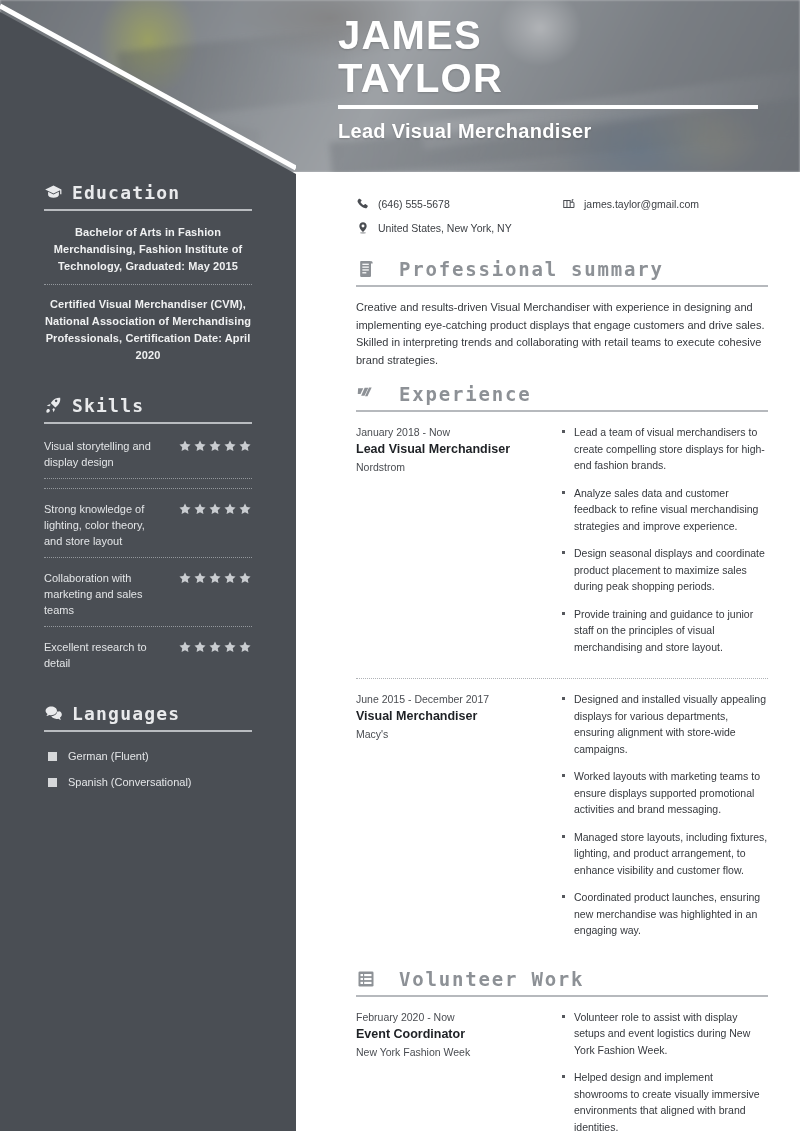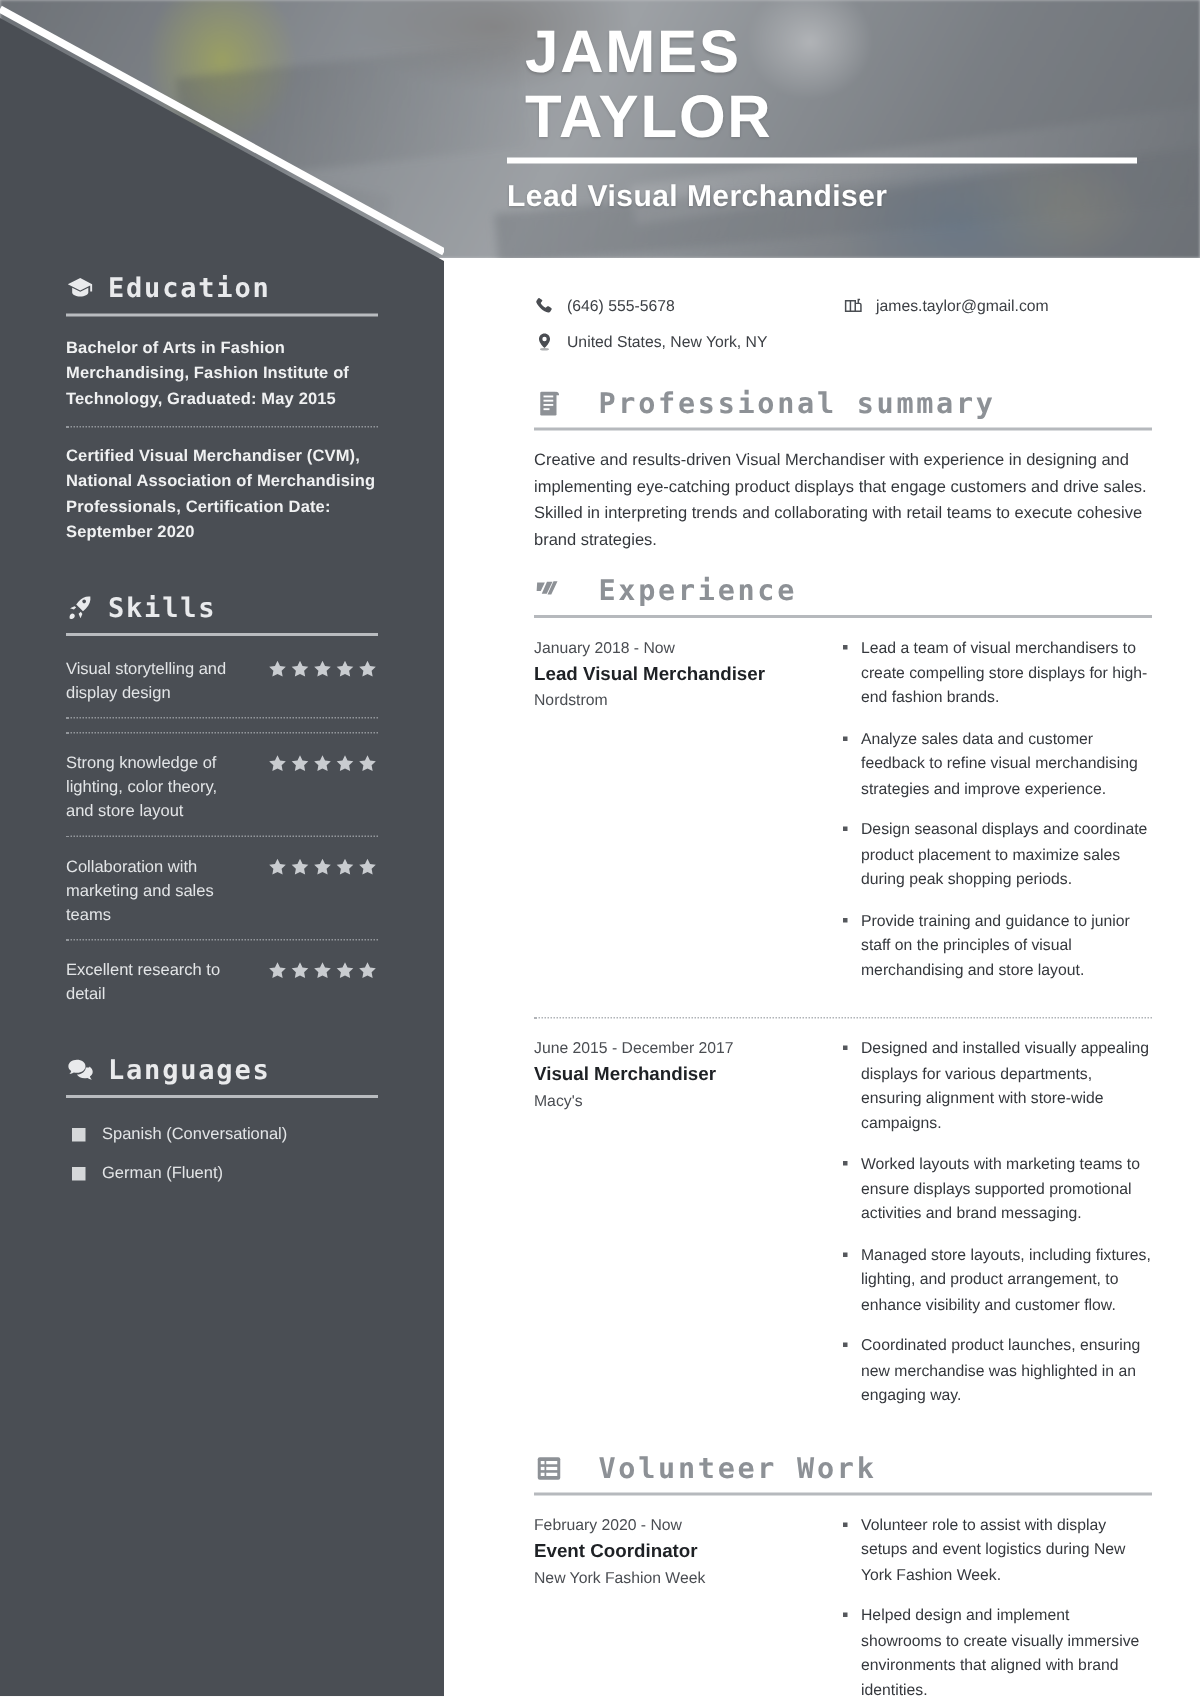--- a/index.html
+++ b/index.html
@@ -43,21 +43,21 @@
   .s3 { left: 0px;  top: 110px; width: 260px; height: 40px; transform: rotate(9deg); background:linear-gradient(100deg, rgba(60,64,68,0.45), rgba(60,64,68,0.05)); }
   .s4 { left: 120px; top: 40px;  width: 230px; height: 70px; transform: rotate(-6deg); background:linear-gradient(100deg, rgba(70,74,78,0.35), rgba(70,74,78,0.03)); }
   .photo-tint {
     position:absolute; inset:0;
     background: rgba(108,112,118,0.42);
   }
 
   
   .name-block {
     position: absolute;
-    left: 350px; top: 14px;
+    left: 338px; top: 14px;
     width: 430px;
     z-index: 6;
   }
   .name-line {
     font-size: 40px;
     font-weight: bold;
     color: #ffffff;
     letter-spacing: 1.2px;
     line-height: 43px;
     text-shadow: 0 1px 2px rgba(0,0,0,0.18);
@@ -126,20 +126,21 @@
   }
   .side-ico { width: 19px; height: 19px; flex: 0 0 19px; display:block; }
 
   .edu-item {
     font-size: 11px;
     font-weight: bold;
     line-height: 17px;
     color: #f0f1f2;
     letter-spacing: 0.1px;
     padding: 2px 0 9px 0;
+    text-align: center;
   }
   .dot-div {
     border-top: 1px dotted #93979c;
     margin-bottom: 9px;
   }
 
   .skill-row {
     display: flex;
     align-items: flex-start;
     justify-content: space-between;
@@ -278,21 +279,21 @@
       <div class="side-head">
         <svg class="side-ico" viewBox="0 0 24 24" fill="#e9eaec">
           <path d="M12 3 1.5 8.2 12 13.4l8.4-4.15v5.1h1.6V8.2z"></path>
           <path d="M5.2 11.2v3.9c0 1.9 3.05 3.4 6.8 3.4s6.8-1.5 6.8-3.4v-3.9L12 14.6z"></path>
         </svg>
         <div class="side-head-title">Education</div>
       </div>
       <div class="side-rule"></div>
       <div class="edu-item">Bachelor of Arts in Fashion Merchandising, Fashion Institute of Technology, Graduated: May 2015</div>
       <div class="dot-div"></div>
-      <div class="edu-item">Certified Visual Merchandiser (CVM), National Association of Merchandising Professionals, Certification Date: September 2020</div>
+      <div class="edu-item">Certified Visual Merchandiser (CVM), National Association of Merchandising Professionals, Certification Date: April 2020</div>
     </div>
 
     <div class="side-section" style="margin-top:22px;">
       <div class="side-head">
         <svg class="side-ico" viewBox="0 0 24 24" fill="#e9eaec">
           <path d="M20.5 2.2c-3.6-.5-7 .9-9.7 3.9L8.6 8.9l5.7 5.7 2.5-2.4c2.9-2.8 4.2-6.3 3.7-10zm-4.1 5.1a1.55 1.55 0 1 1-2.2-2.2 1.55 1.55 0 0 1 2.2 2.2z"></path>
           <path d="M7.2 10.4 3.4 12l3.3 1.1 1.9-1.9zM10.6 16.6l1.6 3.9 1.6-3.7-1.3-1.8z"></path>
           <path d="M3.2 20.9c1.3.3 2.7 0 3.6-1 .8-.8.8-2 0-2.8s-2-.8-2.8 0c-1 .9-1.2 2.4-.8 3.8z"></path>
         </svg>
         <div class="side-head-title">Skills</div>
@@ -395,25 +396,25 @@
       <div class="side-head">
         <svg class="side-ico" viewBox="0 0 24 24" fill="#e9eaec">
           <path d="M9.2 3.2c-4 0-7.2 2.4-7.2 5.4 0 1.6.9 3 2.4 4-.2.9-.7 1.8-1.5 2.6 1.4-.2 2.7-.7 3.7-1.4 .8.2 1.7.3 2.6.3 4 0 7.2-2.4 7.2-5.5S13.2 3.2 9.2 3.2z"></path>
           <path d="M16.6 9.6c0 3.2-3.3 5.8-7.4 6 1 1.9 3.5 3.2 6.5 3.2.8 0 1.6-.1 2.3-.3 1 .7 2.3 1.2 3.7 1.4-.8-.8-1.4-1.7-1.6-2.6 1.5-1 2.4-2.4 2.4-4 0-1.8-1.2-3.4-3-4.4 .1.2.1.5.1.7z"></path>
         </svg>
         <div class="side-head-title">Languages</div>
       </div>
       <div class="side-rule"></div>
       <div class="lang-row">
         <span class="lang-bullet"></span>
-        <span class="lang-name">Spanish (Conversational)</span>
+        <span class="lang-name">German (Fluent)</span>
       </div>
       <div class="lang-row">
         <span class="lang-bullet"></span>
-        <span class="lang-name">German (Fluent)</span>
+        <span class="lang-name">Spanish (Conversational)</span>
       </div>
     </div>
 
   </div>
 
   <div class="main">
 
     <div class="contact-grid">
       <div class="contact-item">
         <svg class="contact-ico" viewBox="0 0 24 24" fill="#4a4d52">

